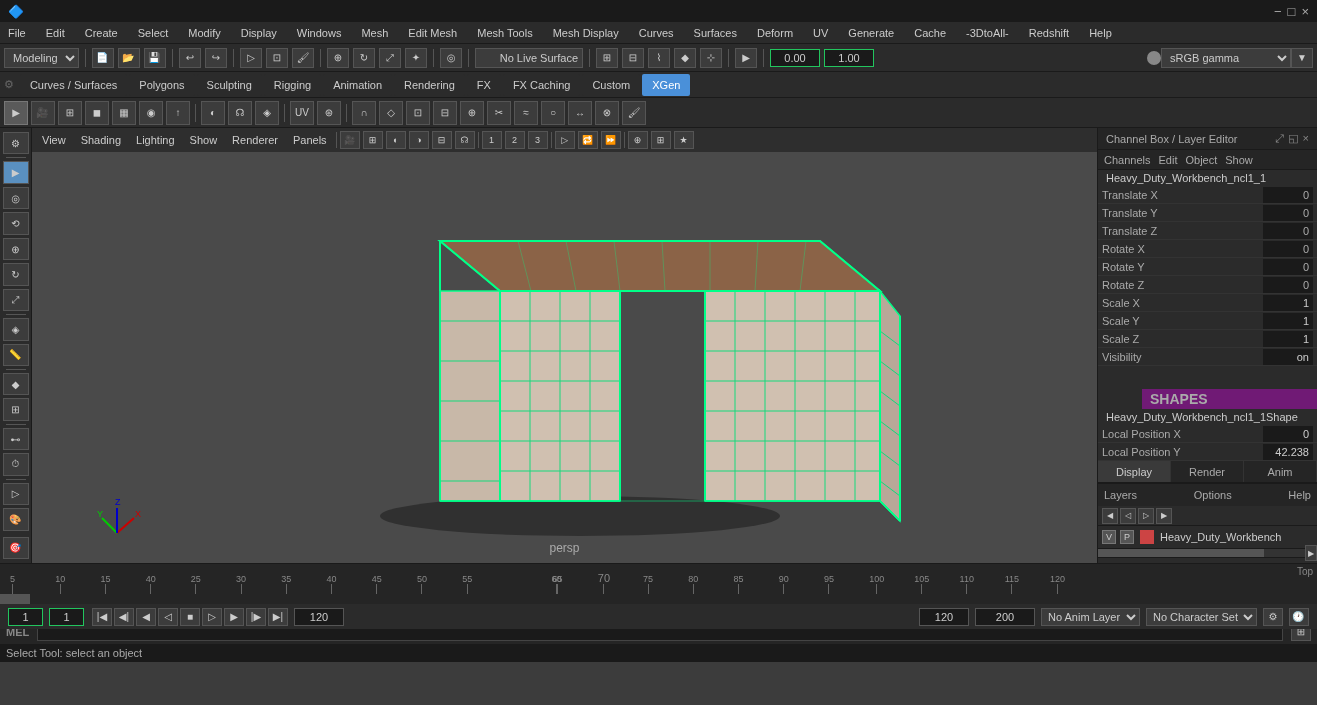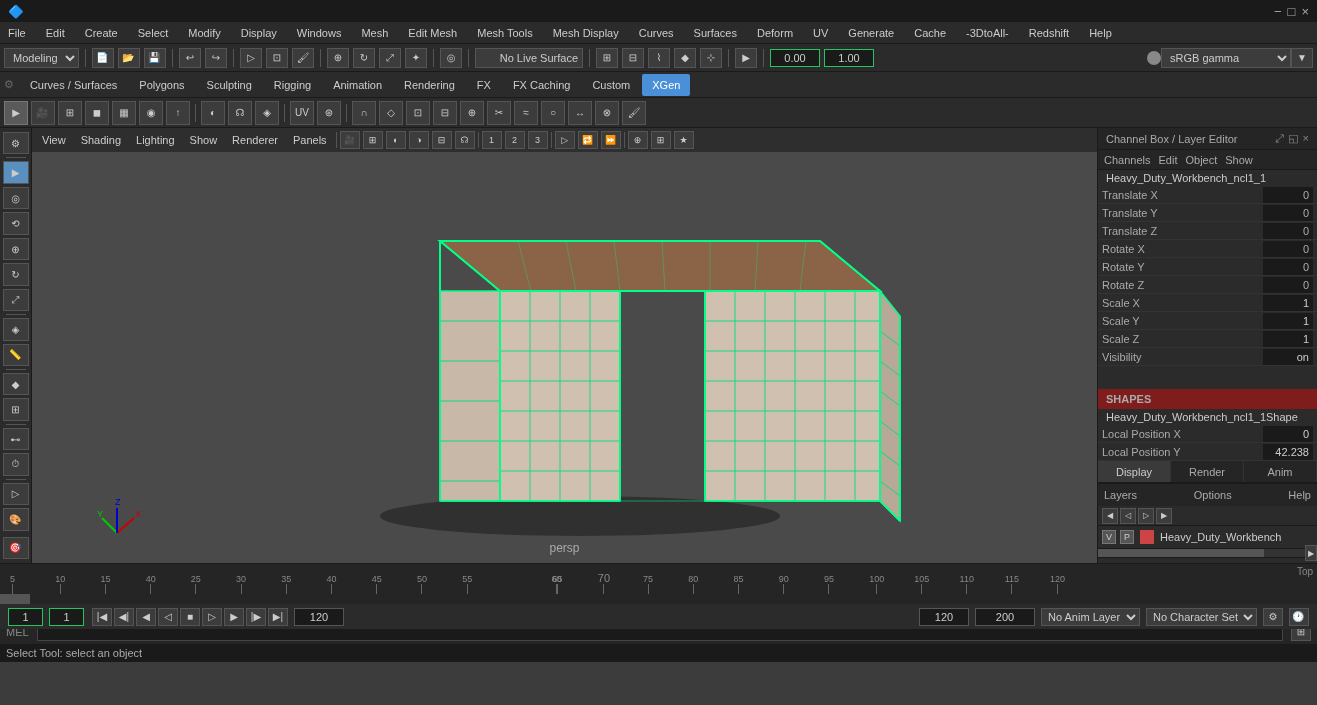--- a/index.html
+++ b/index.html
@@ -140,22 +140,22 @@
       padding: 0 4px; border-bottom: 1px solid #333;
     }
     .channel-name { flex: 1; font-size: 11px; color: #aaa; }
     .channel-value {
       width: 50px; font-size: 11px; color: #ccc; text-align: right;
       background: #1a1a1a; padding: 0 4px; height: 16px; line-height: 16px;
     }
     .channel-value.zero { color: #aaa; }
 
     .section-header {
-      height: 20px; background: #7f1d1d; display: flex; align-items: center;
-      padding: 0 8px; font-size: 11px; color: #aaa; font-weight: bold;
+      height: 20px; background: #701a75; display: flex; align-items: center;
+      padding: 0 8px; font-size: 14px; color: #aaa; font-weight: bold; margin-left: 44px;
     }
     .obj-name { font-size: 11px; color: #ccc; padding: 2px 8px; }
 
     
     #right-panel-tabs {
       height: 22px; display: flex; background: #252525;
       border-bottom: 1px solid #1a1a1a;
     }
     .rp-tab {
       flex: 1; display: flex; align-items: center; justify-content: center;
@@ -233,21 +233,21 @@
     #range-thumb {
       position: absolute; left: 0; width: 30px; height: 10px;
       background: #555; cursor: pointer;
     }
 
     
     #bottom-bar {
       width: 100%; height: 26px; background: #252525; border-top: 1px solid #1a1a1a;
       display: flex; align-items: center; padding: 0 6px; gap: 8px;
     }
-    .mel-label { font-size: 11px; color: #888; font-weight: normal; }
+    .mel-label { font-size: 11px; color: #888; font-weight: bold; }
     #mel-input {
       flex: 1; height: 18px; background: #1a1a1a; border: 1px solid #444;
       color: #ccc; font-size: 11px; padding: 0 4px;
     }
 
     
     #status-bar {
       width: 100%; height: 18px; background: #1a1a1a;
       display: flex; align-items: center; padding: 0 6px;
     }

